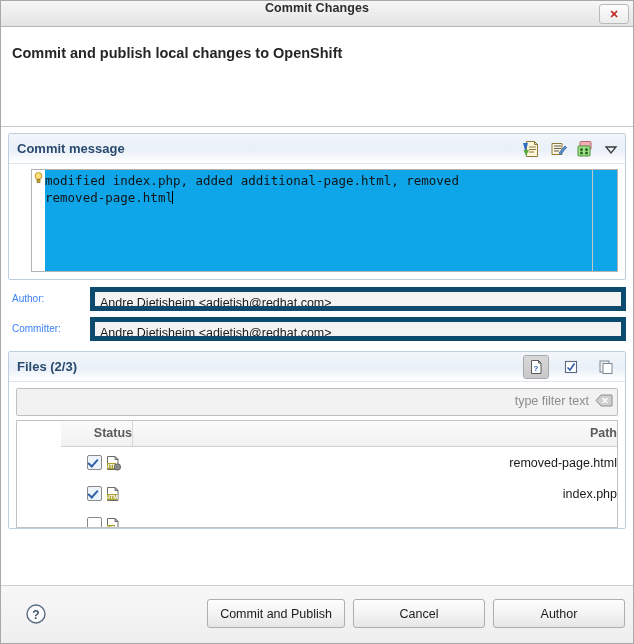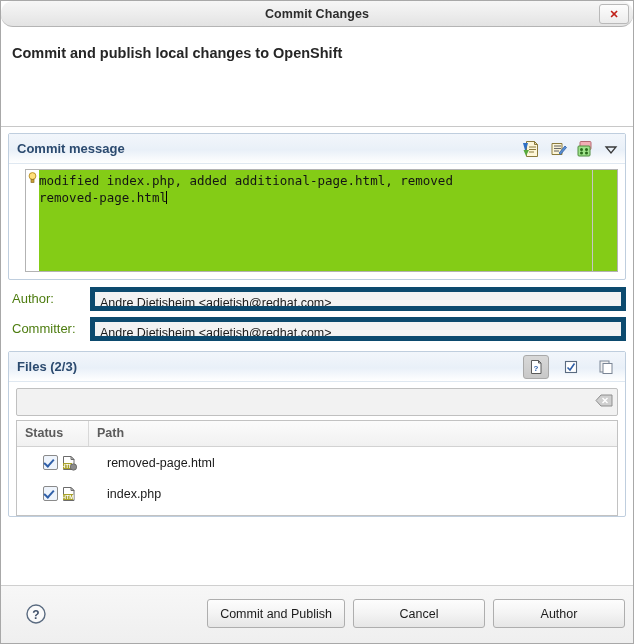--- a/index.html
+++ b/index.html
@@ -21,23 +21,21 @@
     overflow: hidden;
   }
 
   
   .titlebar {
     position: relative;
     height: 25px;
     background: linear-gradient(to bottom, #f6f6f6 0%, #ededed 50%, #e3e3e3 100%);
     border-bottom: 1px solid #b4b4b4;
     display: flex;
-    align-items: center;
     justify-content: center;
-    border-radius: 12px;
   }
   .titlebar-title {
     font-size: 12.5px;
     font-weight: bold;
     color: #2d2d2d;
     letter-spacing: 0.1px;
   }
   .close-button {
     position: absolute;
     right: 4px;
@@ -132,24 +130,24 @@
   }
   .tool-btn.pressed {
     background: linear-gradient(to bottom,#d8d8d8,#c8c8c8);
     border: 1px solid #a9a9a9;
   }
   .section-body { padding: 0; }
 
   
   .msg-area {
     position: relative;
-    margin: 5px 7px 7px 16px;
+    margin: 5px 7px 7px 22px;
     height: 101px;
     border: 1px solid #b3b3b3;
-    background: #84cc16;
+    background: #0ea5e9;
     display: flex;
   }
   .msg-gutter {
     width: 13px;
     background: #ffffff;
     border-right: 0;
     position: relative;
     flex: 0 0 13px;
   }
   .bulb { position: absolute; left: 2px; top: 2px; }
@@ -184,22 +182,22 @@
   
   .field-row {
     display: flex;
     align-items: center;
     margin: 0 7px;
     height: 25px;
   }
   .field-row.first { margin-top: 6px; }
   .field-label {
     width: 82px;
-    font-size: 13px;
-    color: #4d7c0f;
+    font-size: 10px;
+    color: #3b82f6;
     padding-left: 4px;
     box-sizing: border-box;
   }
   .field-input {
     flex: 1;
     height: 24px;
     border: 5px solid #0c4a6e;
     background: #f3f3f3;
     color: #1a1a1a;
     font-size: 12.5px;
@@ -235,23 +233,24 @@
     position: absolute;
     right: 4px;
     top: 4px;
     cursor: pointer;
   }
 
   .table {
     margin: 4px 7px 0 7px;
     border: 1px solid #c2c2c2;
     background: #ffffff;
-    height: 96px;
+    height: 108px;
     box-sizing: border-box;
     overflow: hidden;
+    padding-left: 44px;
   }
   .thead {
     display: flex;
     height: 25px;
     background: linear-gradient(to bottom,#fbfbfb,#f1f1f1);
     border-bottom: 1px solid #d2d2d2;
   }
   .th {
     font-size: 12.5px;
     font-weight: bold;
@@ -410,21 +409,21 @@
     <span class="field-label">Author:</span>
     <div class="field-input">Andre Dietisheim &lt;adietish@redhat.com&gt;</div>
   </div>
   <div class="field-gap"></div>
 
   <div class="field-row">
     <span class="field-label">Committer:</span>
     <div class="field-input">Andre Dietisheim &lt;adietish@redhat.com&gt;</div>
   </div>
 
-  <div class="section" style="margin-top:10px;">
+  <div class="section" style="margin-top:10px;text-align:right;">
     <div class="section-head">
       <span class="section-title">Files (2/3)</span>
       <div class="section-tools">
         <div class="tool-btn pressed">
           <svg width="16" height="16" viewBox="0 0 16 16">
             <path d="M3.5,1.5 h7 l2.5,2.5 v10.5 h-9.5 z" fill="#ffffff" stroke="#5a5a5a" stroke-width="1"></path>
             <path d="M10.5,1.5 v2.5 h2.5 z" fill="#dcdcdc" stroke="#5a5a5a" stroke-width="1"></path>
             <text x="8" y="12" font-family="Liberation Sans, sans-serif" font-size="8" font-weight="bold" fill="#2f5fa8" text-anchor="middle">?</text>
           </svg>
         </div>
@@ -438,20 +437,21 @@
           <svg width="16" height="16" viewBox="0 0 16 16">
             <rect x="2" y="2" width="9" height="11" fill="#f0f0f0" stroke="#7a8595" stroke-width="1"></rect>
             <rect x="5" y="4.5" width="9" height="10" fill="#ffffff" stroke="#7a8595" stroke-width="1"></rect>
           </svg>
         </div>
       </div>
     </div>
     <div class="section-body">
 
       <div class="filter-wrap">
+        <div class="filter-input">type filter text</div>
         <svg class="filter-clear" width="18" height="16" viewBox="0 0 18 16">
           <path d="M6,2 L17,2 L17,13 L6,13 L1,7.5 Z" fill="#cfcfcf" stroke="#8f8f8f" stroke-width="1"></path>
           <path d="M7.5,5 L12.5,10 M12.5,5 L7.5,10" stroke="#ffffff" stroke-width="1.4"></path>
         </svg>
       </div>
 
       <div class="table">
         <div class="thead">
           <div class="th status">Status</div>
           <div class="th path">Path</div>

